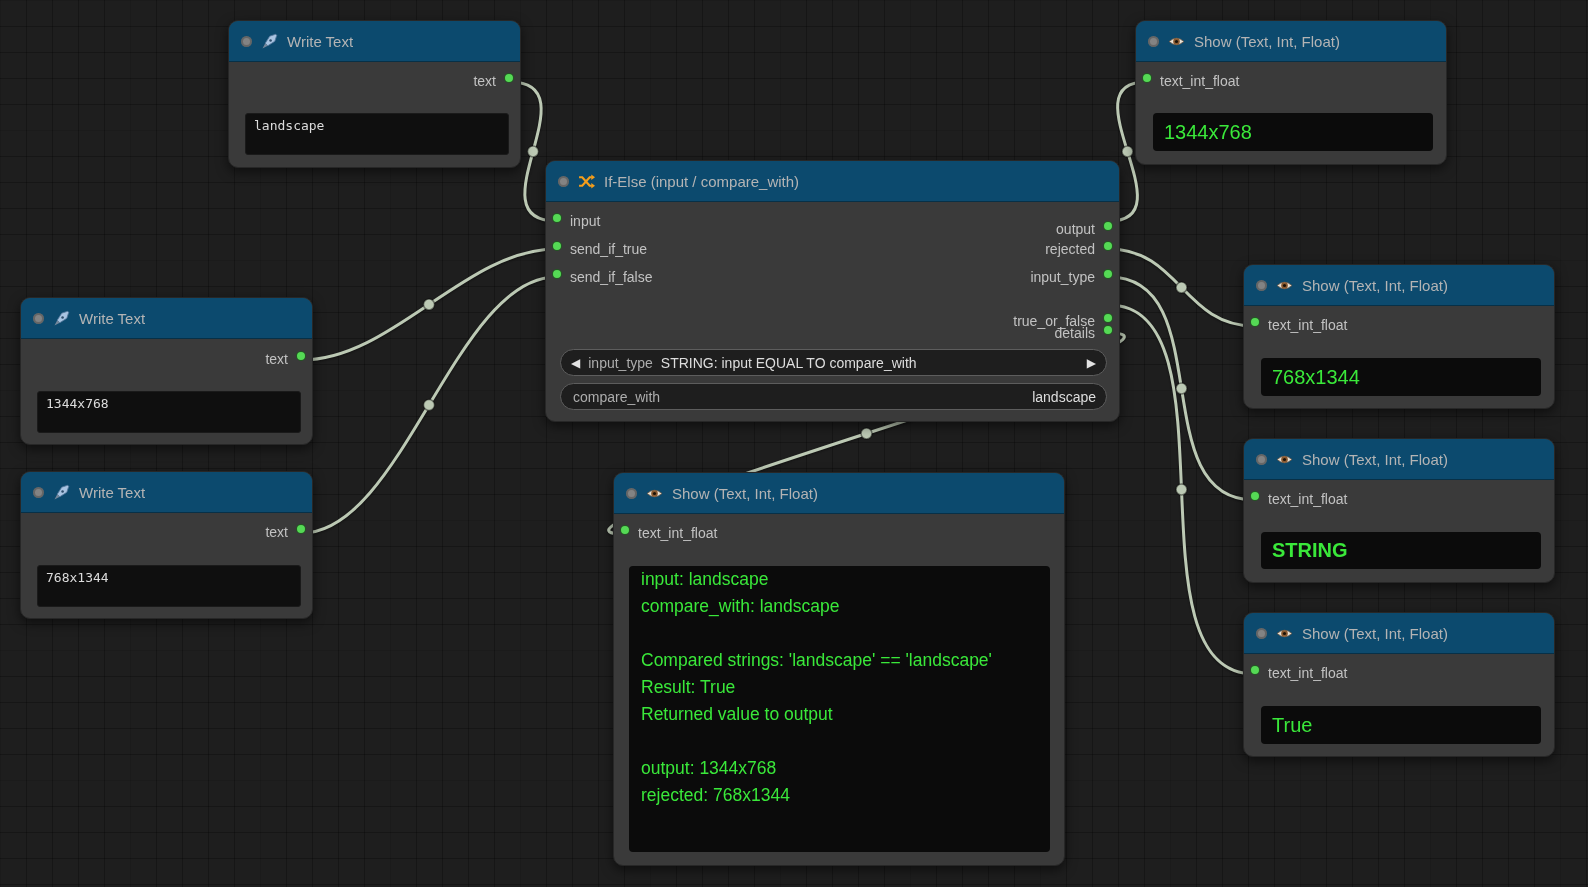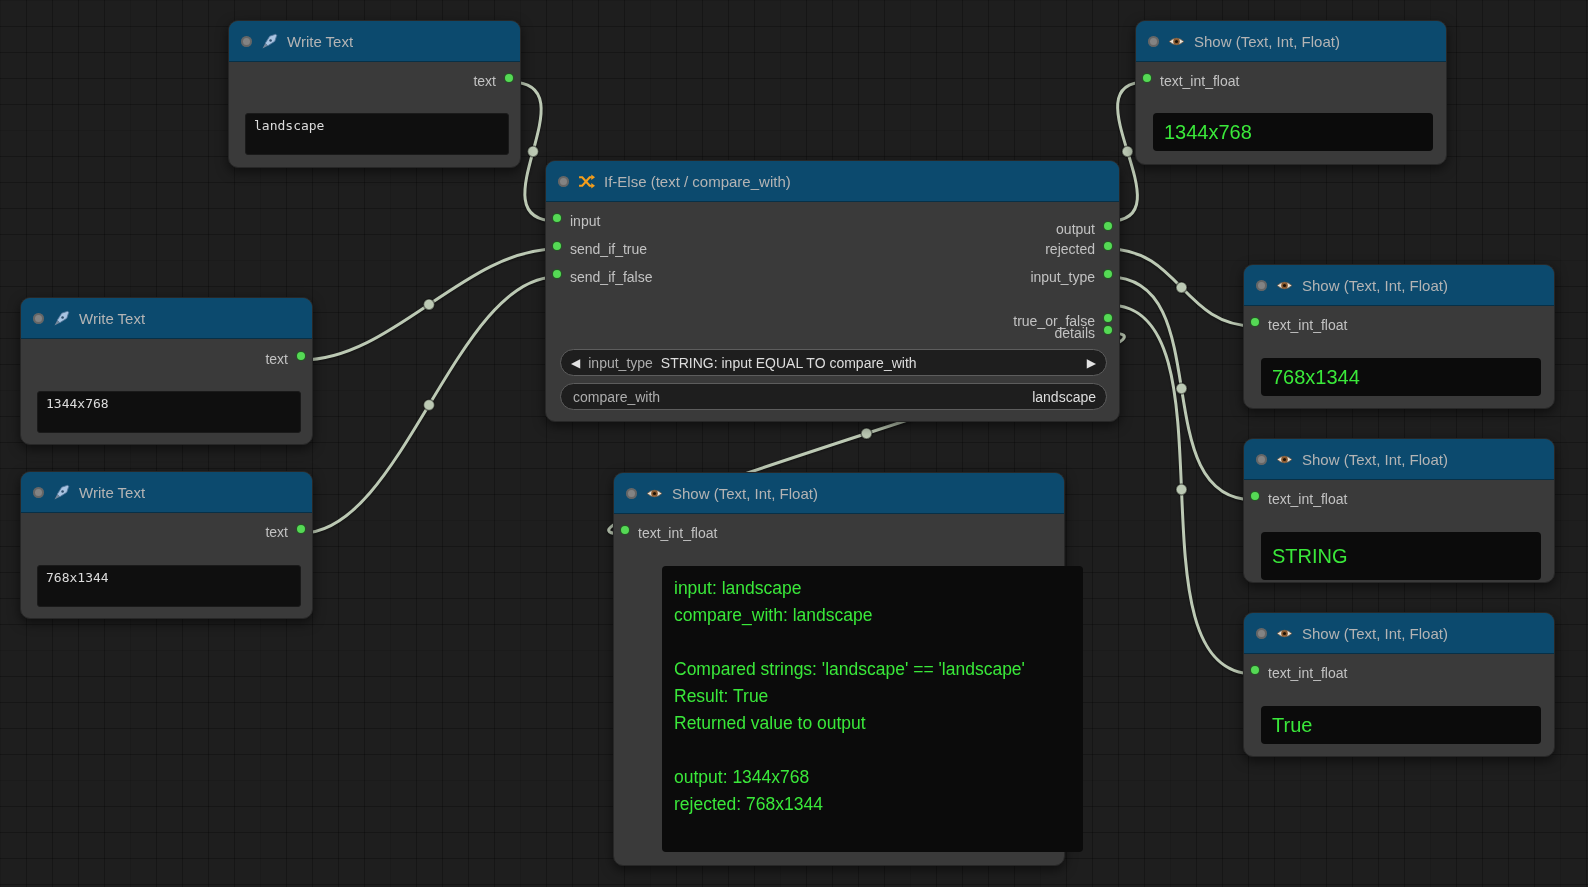--- a/index.html
+++ b/index.html
@@ -37,21 +37,21 @@
     position:absolute;background:#0f0f0f;color:#dcdcdc;
     font-family:"DejaVu Sans Mono","Liberation Mono",monospace;font-size:13px;
     border:1px solid #1a1a1a;border-radius:3px;padding:4px 8px;resize:none;outline:none;box-sizing:border-box;overflow:hidden;
   }
   .value-box{
     position:absolute;background:#0b0b0b;border-radius:4px;color:var(--value-text,#3ae83a);
     display:flex;align-items:center;padding:0 11px;font-size:20px;box-sizing:border-box;
   }
   .details-box{
     position:absolute;background:#0b0b0b;border-radius:4px;color:var(--value-text,#3ae83a);
-    font-size:17.5px;line-height:27px;padding:9px 12px;white-space:pre-line;box-sizing:border-box;overflow:hidden;margin-left:33px;
+    font-size:17.5px;line-height:27px;padding:0 12px;white-space:pre-line;box-sizing:border-box;overflow:hidden;
   }
   .widget{
     position:absolute;height:27px;background:#1e1e1e;border:1px solid #5d5d5d;border-radius:14px;
     display:flex;align-items:center;padding:0 10px;font-size:14px;color:#cfcfcf;box-sizing:border-box;
   }
   .widget .arrow{color:#e3e3e3;font-size:12px;flex:0 0 auto;cursor:pointer;}
   .widget .wlabel{color:#adadad;margin:0 8px;flex:0 0 auto;}
   .widget .wvalue{flex:1;text-align:left;color:#dedede;overflow:hidden;white-space:nowrap;}
   .widget.text-value .wvalue{text-align:right;}
 </style>
@@ -140,21 +140,21 @@
     <div class="node-header">
       <span class="collapse-dot"></span>
       <span class="icon">
         <svg viewBox="0 0 16 16">
           <path d="M1 4 h3 l7 8 h2" stroke="#f59e1b" stroke-width="2.1" fill="none"></path>
           <path d="M1 12 h3 l7 -8 h2" stroke="#f59e1b" stroke-width="2.1" fill="none"></path>
           <path d="M12.5 1.3 L16 4 L12.5 6.7 Z" fill="#f59e1b"></path>
           <path d="M12.5 9.3 L16 12 L12.5 14.7 Z" fill="#f59e1b"></path>
         </svg>
       </span>
-      <span class="node-title">If-Else (text / compare_with)</span>
+      <span class="node-title">If-Else (input / compare_with)</span>
     </div>
     <div class="port-row in" style="top:52px;">
       <span class="port-dot"></span>
       <span>input</span>
     </div>
     <div class="port-row in" style="top:80px;">
       <span class="port-dot"></span>
       <span>send_if_true</span>
     </div>
     <div class="port-row in" style="top:108px;">
@@ -240,21 +240,21 @@
             <circle cx="8" cy="8" r="3.1" fill="#8a5a30"></circle>
             <circle cx="8" cy="8" r="1.5" fill="#1c1208"></circle>
           </svg>
       </span>
       <span class="node-title">Show (Text, Int, Float)</span>
     </div>
     <div class="port-row in" style="top:52px;">
       <span class="port-dot"></span>
       <span>text_int_float</span>
     </div>
-    <div class="value-box" style="left:17px;top:93px;width:280px;height:48px;">STRING</div>
+    <div class="value-box" style="left:17px;top:93px;width:280px;height:37px;font-weight:bold;">STRING</div>
   </div>
 
   <div class="node" style="left:1243px;top:612px;width:312px;height:145px;">
     <div class="node-header">
       <span class="collapse-dot"></span>
       <span class="icon">
         <svg viewBox="0 0 16 16">
             <path d="M1 8 Q8 1.8 15 8 Q8 14.2 1 8 Z" fill="#e9e2d6" stroke="#6b5a48" stroke-width="0.8"></path>
             <circle cx="8" cy="8" r="3.1" fill="#8a5a30"></circle>
             <circle cx="8" cy="8" r="1.5" fill="#1c1208"></circle>

